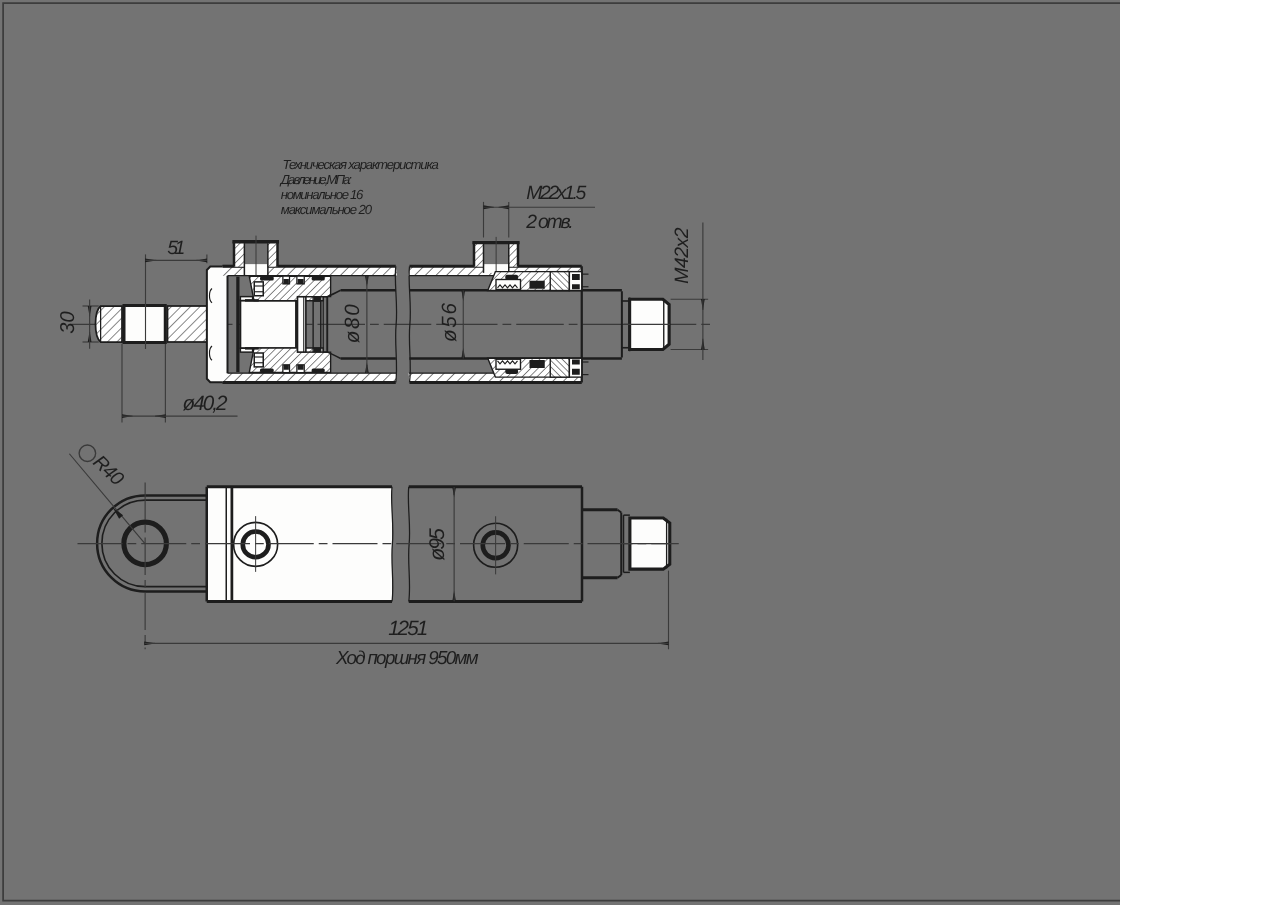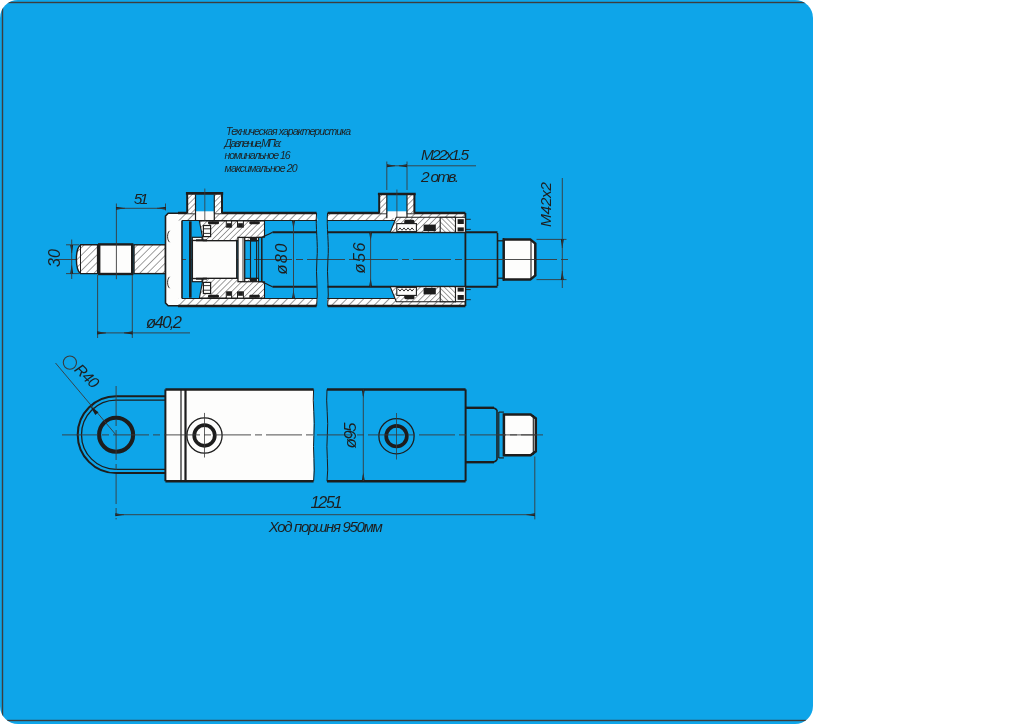--- a/index.html
+++ b/index.html
@@ -1,16 +1,16 @@
 <!DOCTYPE html>
 <html><head>
 <meta charset="utf-8">
 <style>
   html,body{margin:0;padding:0;background:#ffffff;}
-  #page{width:813px;height:724px;background:#0ea5e9;position:relative;overflow:hidden;border-radius:18px;}
+  #page{width:896px;height:724px;background:#737373;position:relative;overflow:hidden;}
   svg{position:absolute;left:0;top:0;}
   text{font-family:"Liberation Sans",sans-serif;fill:rgba(29,29,29,0.99);}
   .it{font-style:italic;}
 </style>
 </head>
 <body>
 <div id="page">
 <svg width="1024" height="724" viewBox="0 0 1024 724" style="will-change:transform">
 <defs>
   <pattern id="hA" width="6.0" height="6.0" patternUnits="userSpaceOnUse" patternTransform="rotate(-45)">

